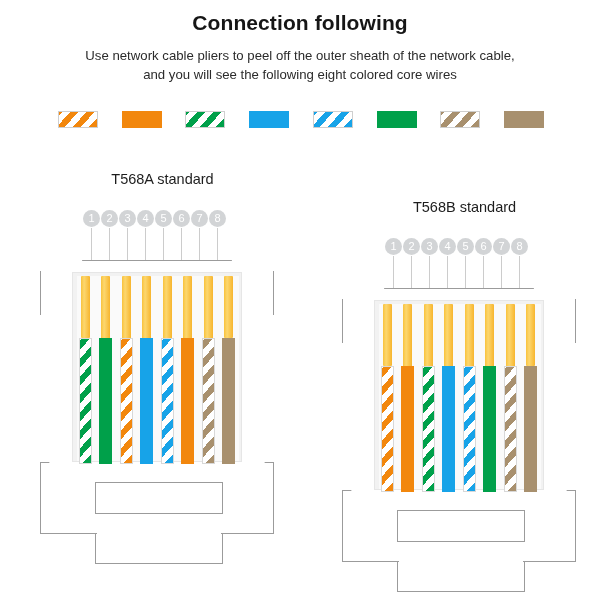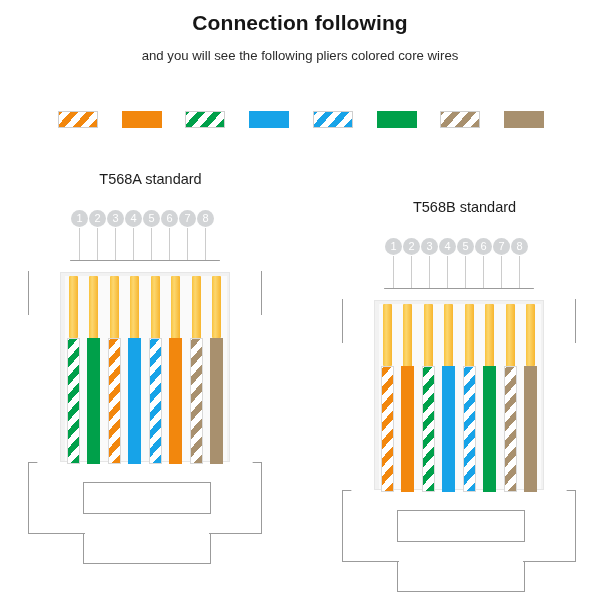--- a/index.html
+++ b/index.html
@@ -50,21 +50,21 @@
   .swatch {
     width: 40px;
     height: 17px;
     box-sizing: border-box;
   }
   .swatch.solid { border: 0; }
   .swatch.striped { border: 1px solid #cfcfcf; background-color: #ffffff; }
 
   
   .panel { position: absolute; top: 170px; width: 255px; height: 420px; }
-  #panel-a { left: 23px; }
+  #panel-a { left: 35px; }
   #panel-b { left: 337px; margin-top: 28px; }
 
   .panel-title {
     text-align: center;
     font-size: 14.5px;
     color: #1d1d1d;
     line-height: 18px;
     margin: 0;
     width: 100%;
   }
@@ -238,21 +238,22 @@
     height: 4px;
     background: #ffffff;
   }
 </style>
 </head>
 <body>
 
 <div id="header">
   <h1 id="page-title">Connection following</h1>
   <div id="subtitle">
-    <span class="line">and you will see the following pliers colored core wires</span>
+    <span class="line">Use network cable pliers to peel off the outer sheath of the network cable,</span>
+    <span class="line">and you will see the following eight colored core wires</span>
   </div>
 </div>
 
 <div id="legend">
     <div class="swatch striped" style="background-image: repeating-linear-gradient(-48deg, rgb(242, 135, 13) 0px, rgb(242, 135, 13) 6px, rgb(255, 255, 255) 6px, rgb(255, 255, 255) 12px);"></div>
     <div class="swatch solid" style="background: rgb(242, 135, 13);"></div>
     <div class="swatch striped" style="background-image: repeating-linear-gradient(-48deg, rgb(0, 160, 74) 0px, rgb(0, 160, 74) 6px, rgb(255, 255, 255) 6px, rgb(255, 255, 255) 12px);"></div>
     <div class="swatch solid" style="background: rgb(23, 163, 232);"></div>
     <div class="swatch striped" style="background-image: repeating-linear-gradient(-48deg, rgb(23, 163, 232) 0px, rgb(23, 163, 232) 6px, rgb(255, 255, 255) 6px, rgb(255, 255, 255) 12px);"></div>
     <div class="swatch solid" style="background: rgb(0, 160, 74);"></div>

